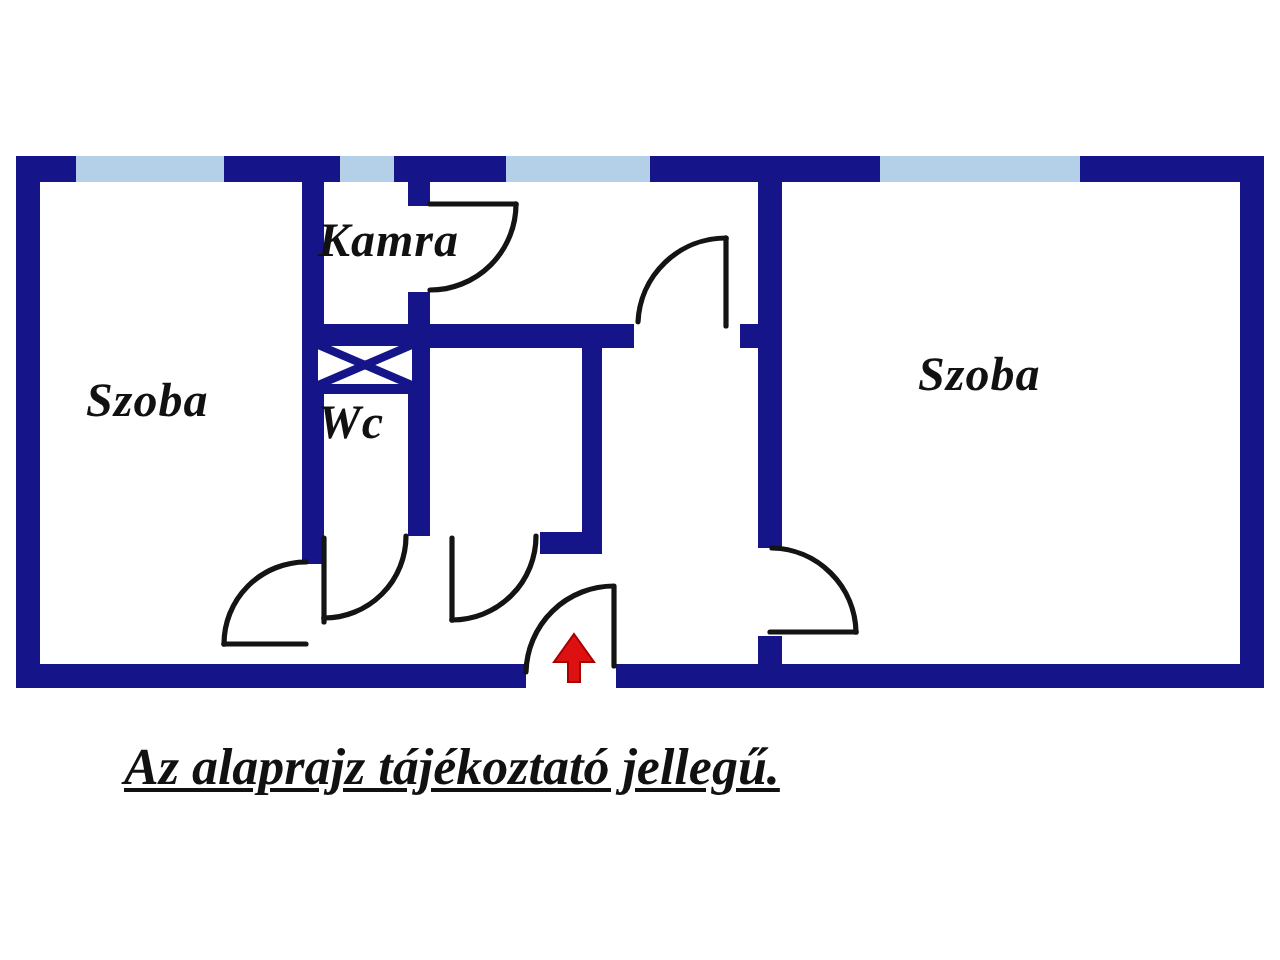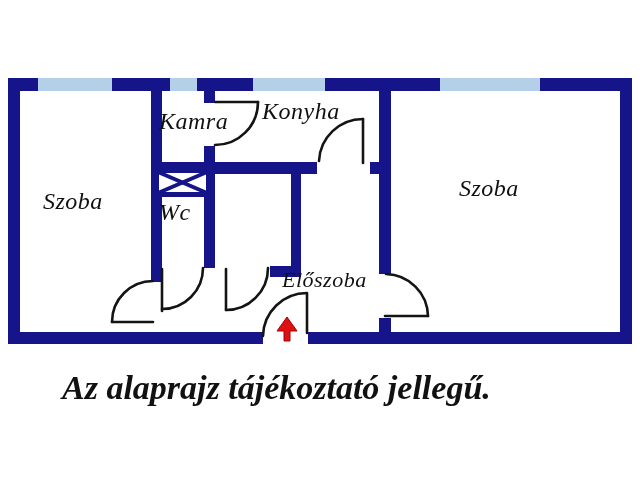--- a/index.html
+++ b/index.html
@@ -5,23 +5,23 @@
   html,body{margin:0;padding:0;background:#fff;}
   #canvas{position:relative;width:640px;height:480px;background:var(--color-background,#fff);overflow:hidden;
           font-family:"Liberation Serif","DejaVu Serif",serif;}
   .wall{position:absolute;background:var(--color-wall,#151589);}
   .window{position:absolute;background:var(--color-window,#b4d0e8);}
   .xbox{position:absolute;left:154px;top:168px;width:57px;height:29px;border:5px solid var(--color-wall,#151589);box-sizing:border-box;background:#fff;}
   svg.overlay{position:absolute;left:0;top:0;width:640px;height:480px;pointer-events:none;}
   .door{fill:none;stroke:var(--color-line,#141414);stroke-width:2.6;stroke-linecap:round;}
   .xline{stroke:var(--color-wall,#151589);stroke-width:4;}
   .arrow{fill:var(--color-arrow,#dd1111);stroke:#a80000;stroke-width:1;}
-  .room-label{position:absolute;font-style:italic;font-weight:400;font-size:24px;color:var(--color-text,#111);white-space:nowrap;letter-spacing:.5px;text-align:center;}
+  .room-label{position:absolute;font-style:italic;font-weight:700;font-size:24px;color:var(--color-text,#111);white-space:nowrap;letter-spacing:.5px;text-align:center;}
   .room-label.small{font-size:22px;}
-  .disclaimer{position:absolute;left:62px;top:369px;font-style:italic;font-weight:700;font-size:34px;color:var(--color-text,#111);white-space:nowrap;}
+  .disclaimer{position:absolute;left:62px;top:369px;font-style:italic;font-weight:700;font-size:26px;color:var(--color-text,#111);white-space:nowrap;text-decoration:underline;}
 </style>
 </head>
 <body>
 
 <div id="canvas">
 
   <div class="wall" style="left:8px;top:78px;width:30px;height:13px"></div>
   <div class="window" style="left:38px;top:78px;width:74px;height:13px"></div>
   <div class="wall" style="left:112px;top:78px;width:58px;height:13px"></div>
   <div class="window" style="left:170px;top:78px;width:27px;height:13px"></div>
@@ -71,19 +71,17 @@
     <path class="door" d="M263,336 A44,44 0 0 1 307,293"></path>
 
     <path class="door" d="M385,316 H428"></path>
     <path class="door" d="M428,316 A43,43 0 0 0 386,274"></path>
 
     <path class="arrow" d="M287,317 L297,331 L290,331 L290,341 L284,341 L284,331 L277,331 Z"></path>
   </svg>
 
   <div class="room-label" style="left:43px;top:188px">Szoba</div>
   <div class="room-label" style="left:159px;top:108px">Kamra</div>
-  <div class="room-label" style="left:262px;top:98px">Konyha</div>
   <div class="room-label" style="left:159px;top:199px">Wc</div>
-  <div class="room-label small" style="left:282px;top:267px">Előszoba</div>
   <div class="room-label" style="left:459px;top:175px">Szoba</div>
 
   <div class="disclaimer">Az alaprajz tájékoztató jellegű.</div>
 </div>
 
 </body></html>

